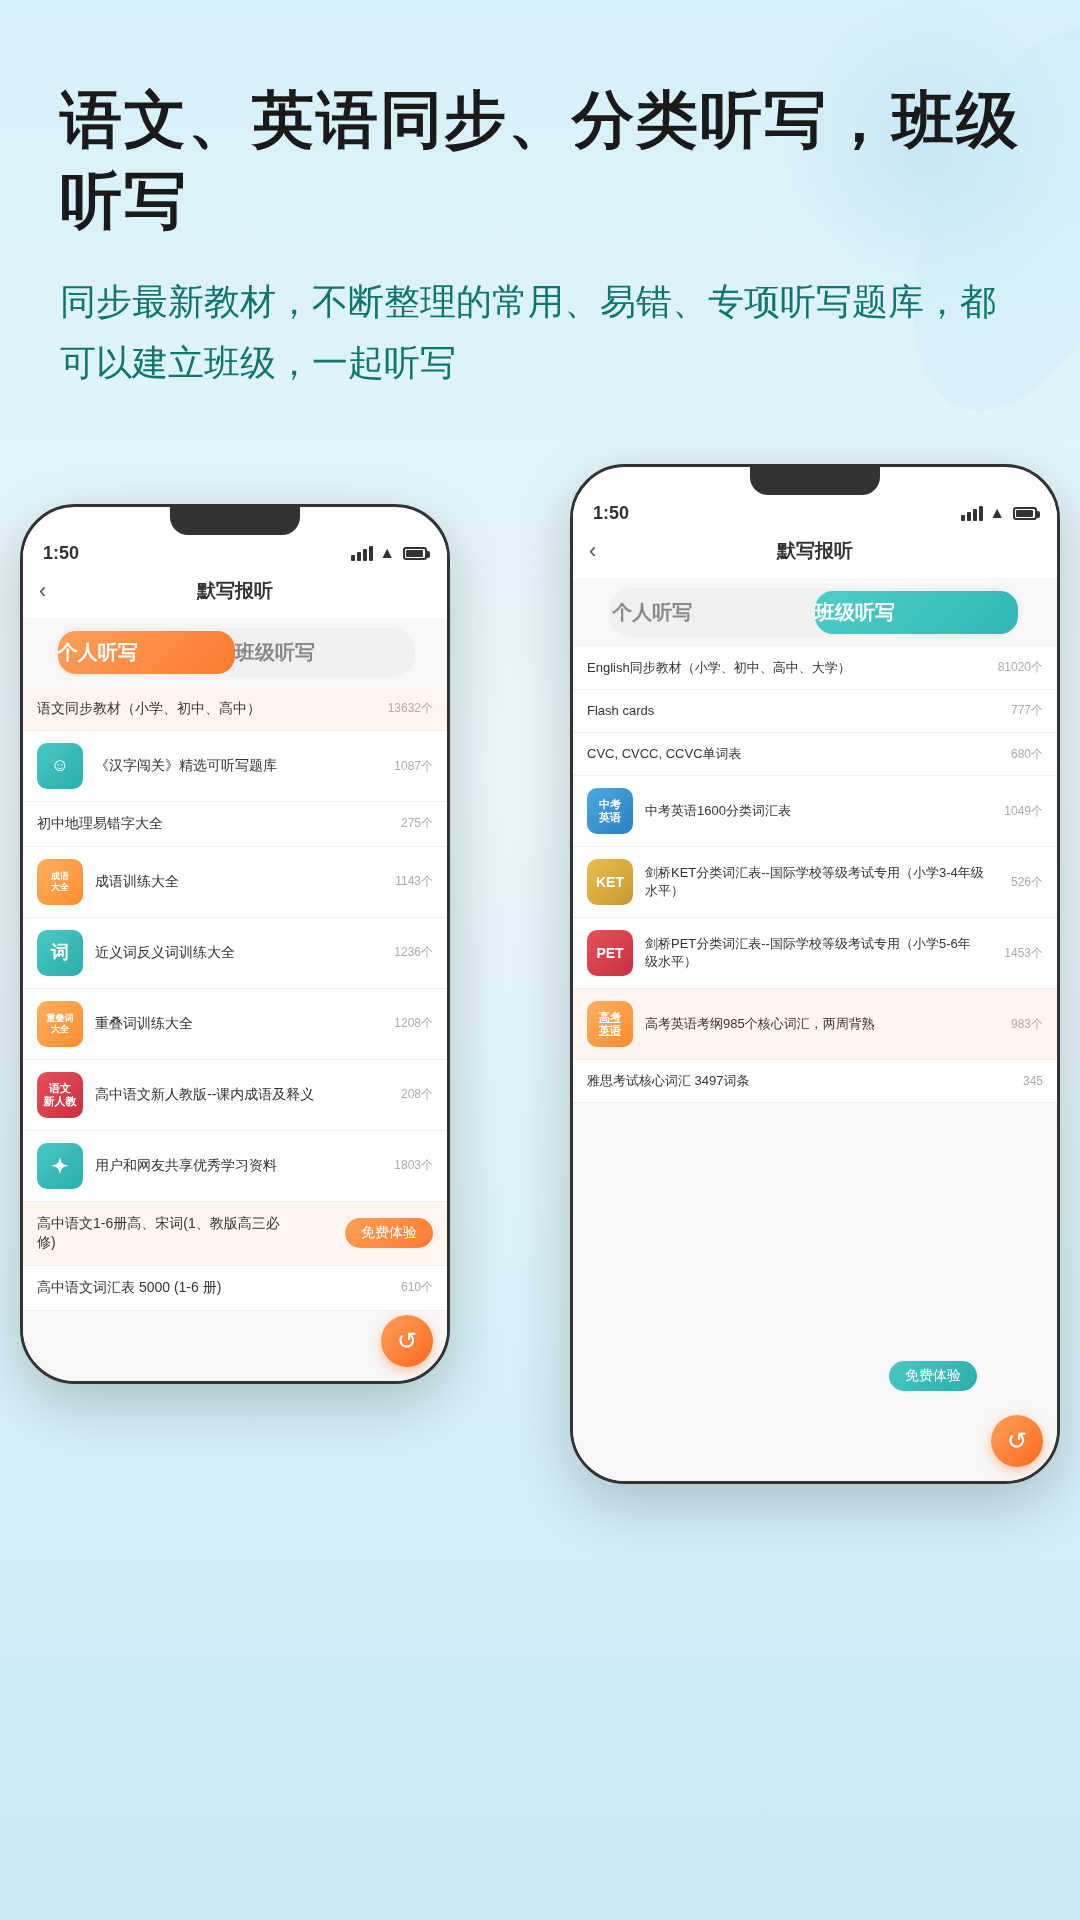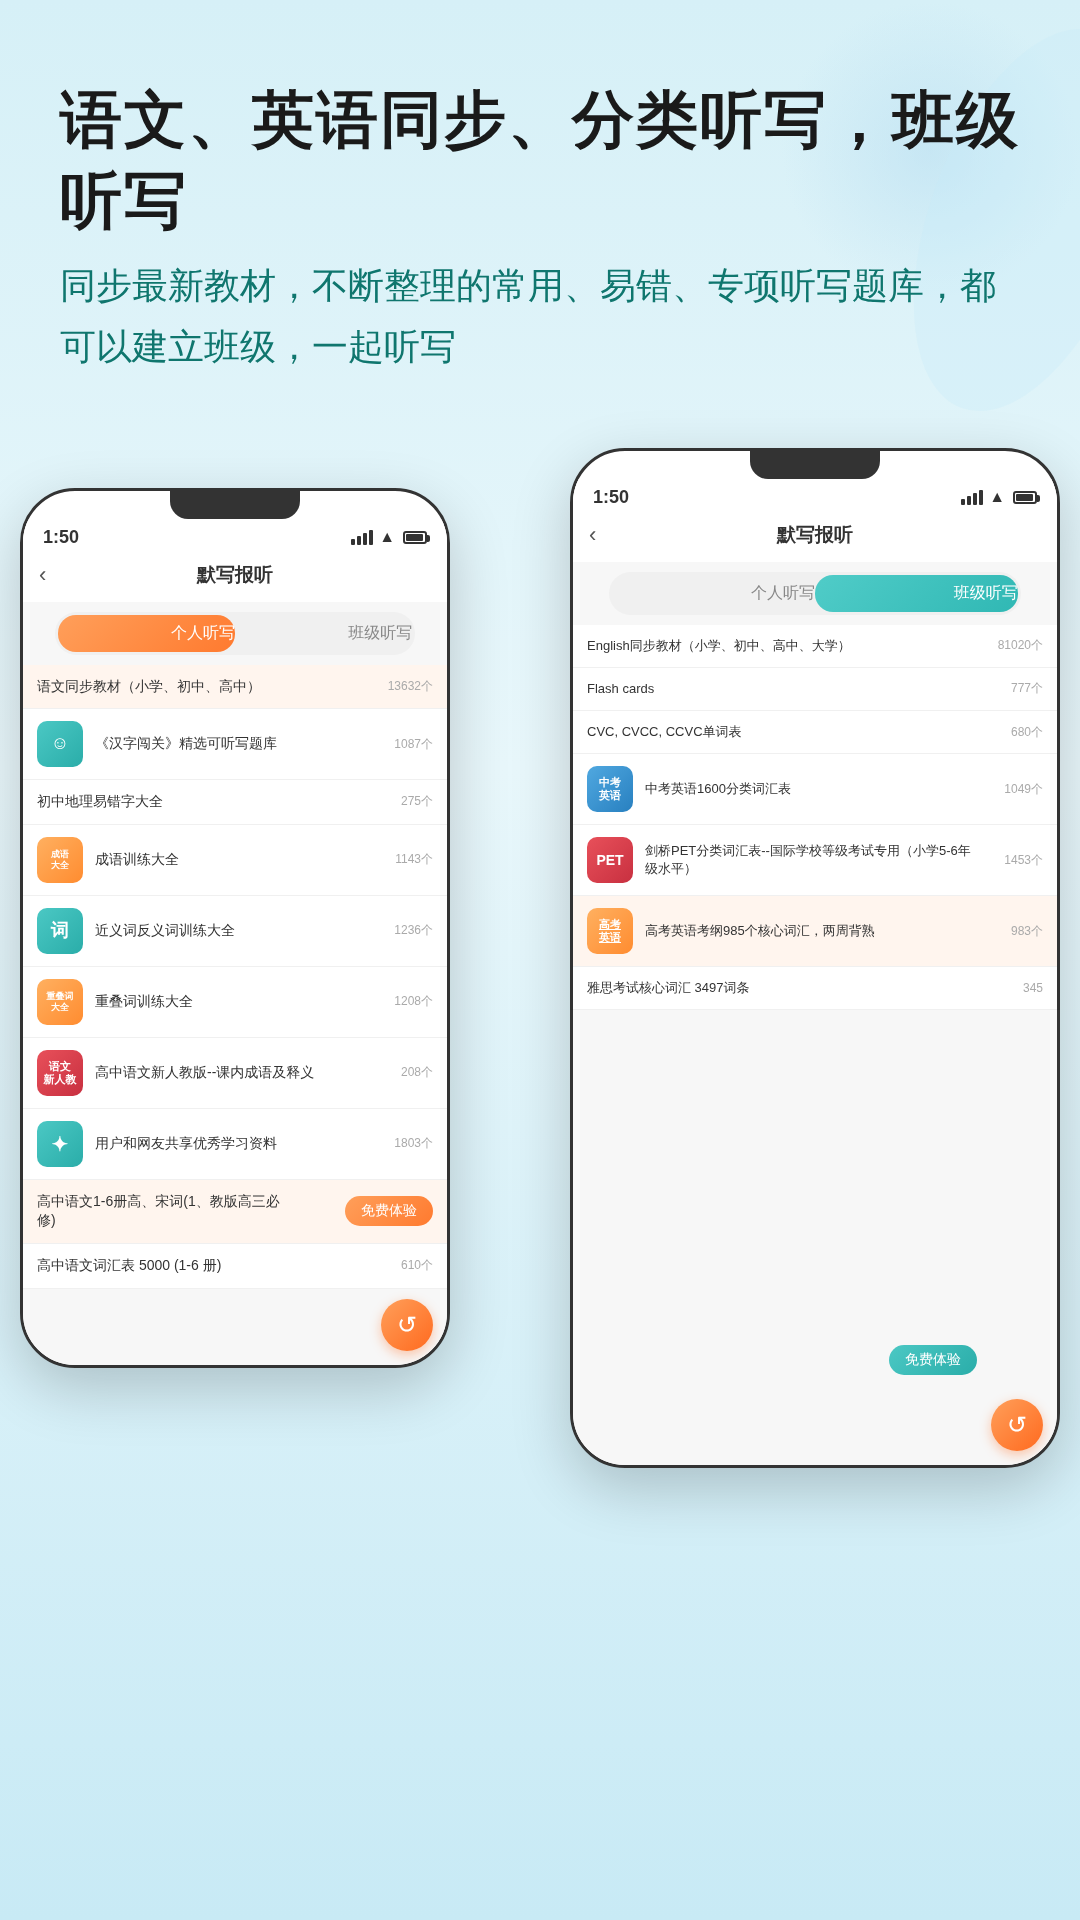--- a/index.html
+++ b/index.html
@@ -36,21 +36,21 @@
     .header-section {
       padding: 80px 60px 40px 60px;
       position: relative;
       z-index: 1;
     }
     .main-title {
       font-size: 62px;
       font-weight: 800;
       color: #1a1a1a;
       line-height: 1.3;
-      margin-bottom: 14px;
+      margin-bottom: 30px;
       letter-spacing: 2px;
     }
     .sub-title {
       font-size: 36px;
       color: #0f766e;
       line-height: 1.7;
       font-weight: 400;
     }
 
     
@@ -180,25 +180,25 @@
     .toggle-tabs {
       display: flex;
       background: #f0f0f0;
       border-radius: 22px;
       margin: 10px auto;
       width: 85%;
       padding: 3px;
     }
     .toggle-tab {
       flex: 1;
-      text-align: right;
+      text-align: left;
       padding: 8px 0;
       border-radius: 18px;
-      font-size: 16px;
-      font-weight: 400;
+      font-size: 20px;
+      font-weight: 700;
     }
     .toggle-tab.active-orange {
       background: linear-gradient(135deg, #ff9f5a, #ff7a2f);
       color: #fff;
     }
     .toggle-tab.active-teal {
       background: linear-gradient(135deg, #50ccc8, #30b8b4);
       color: #fff;
     }
     .toggle-tab.inactive {
@@ -465,20 +465,25 @@
           <span class="item-count">680个</span>
         </div>
 
 
         <div class="list-item has-icon">
           <div class="item-icon" style="background: linear-gradient(135deg,#50a8e0,#2880c0); font-size:11px; line-height:1.2;">中考<br>英语</div>
           <span class="item-text">中考英语1600分类词汇表</span>
           <span class="item-count">1049个</span>
         </div>
 
+        <div class="list-item has-icon">
+          <div class="item-icon" style="background: linear-gradient(135deg,#e8c050,#c89830); font-size:14px; font-weight:800;">KET</div>
+          <span class="item-text">剑桥KET分类词汇表--国际学校等级考试专用（小学3-4年级水平）</span>
+          <span class="item-count">526个</span>
+        </div>
 
         <div class="list-item has-icon">
           <div class="item-icon" style="background: linear-gradient(135deg,#e8505a,#c83040); font-size:14px; font-weight:800;">PET</div>
           <span class="item-text">剑桥PET分类词汇表--国际学校等级考试专用（小学5-6年级水平）</span>
           <span class="item-count">1453个</span>
         </div>
 
         <div class="list-item has-icon" style="background:#fff5ee;">
           <div class="item-icon" style="background: linear-gradient(135deg,#ffb060,#ff8c30); font-size:11px; line-height:1.2;text-decoration:underline;">高考<br>英语</div>
           <span class="item-text">高考英语考纲985个核心词汇，两周背熟</span>

